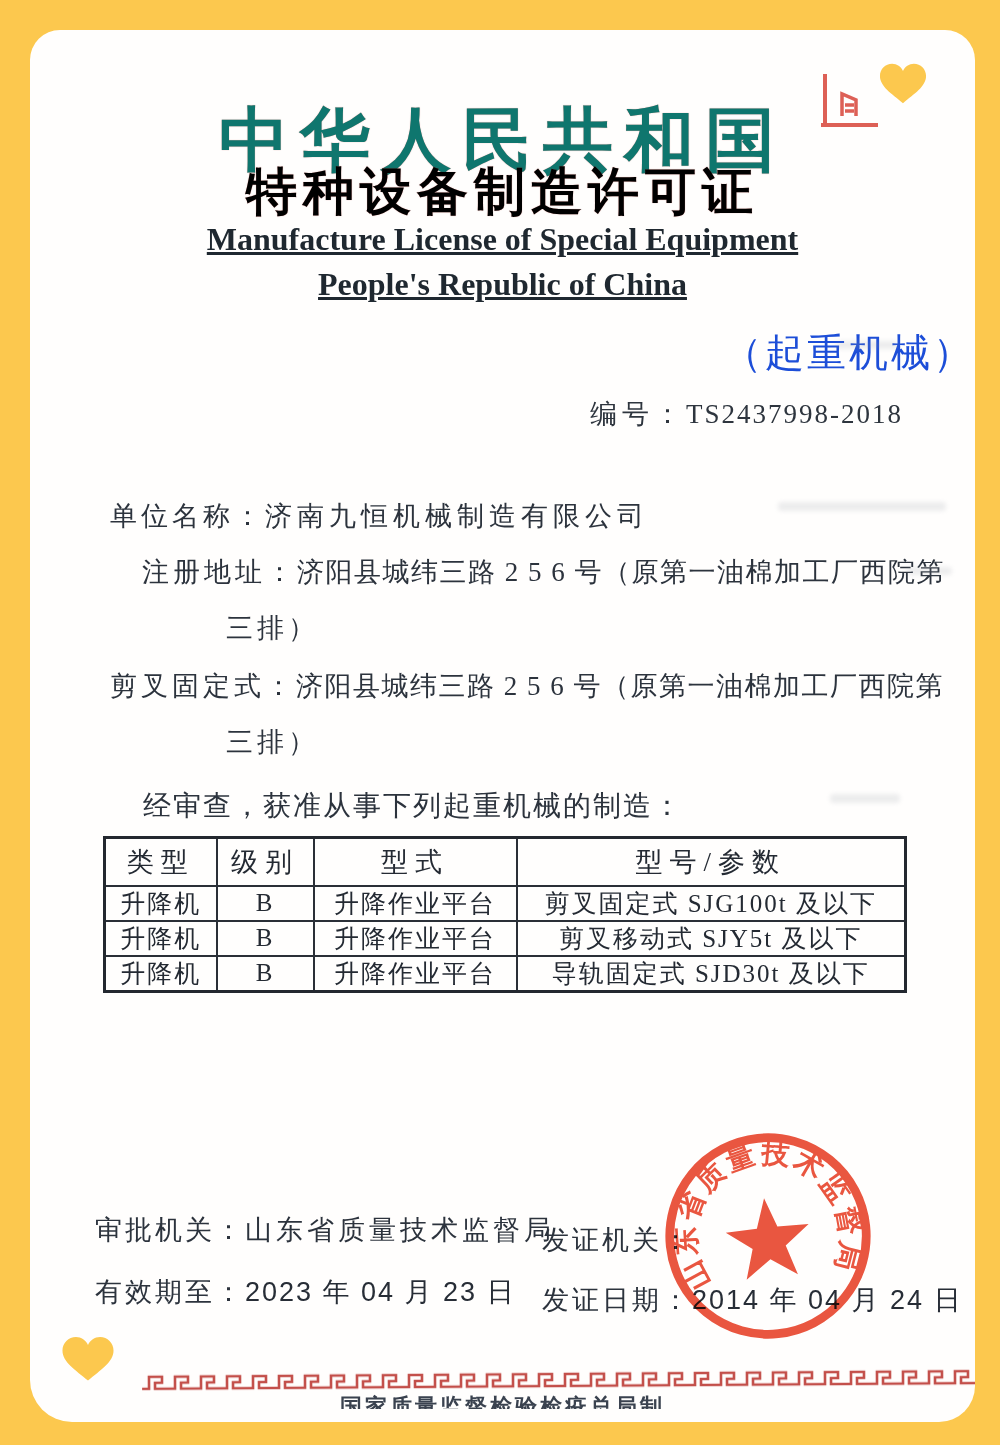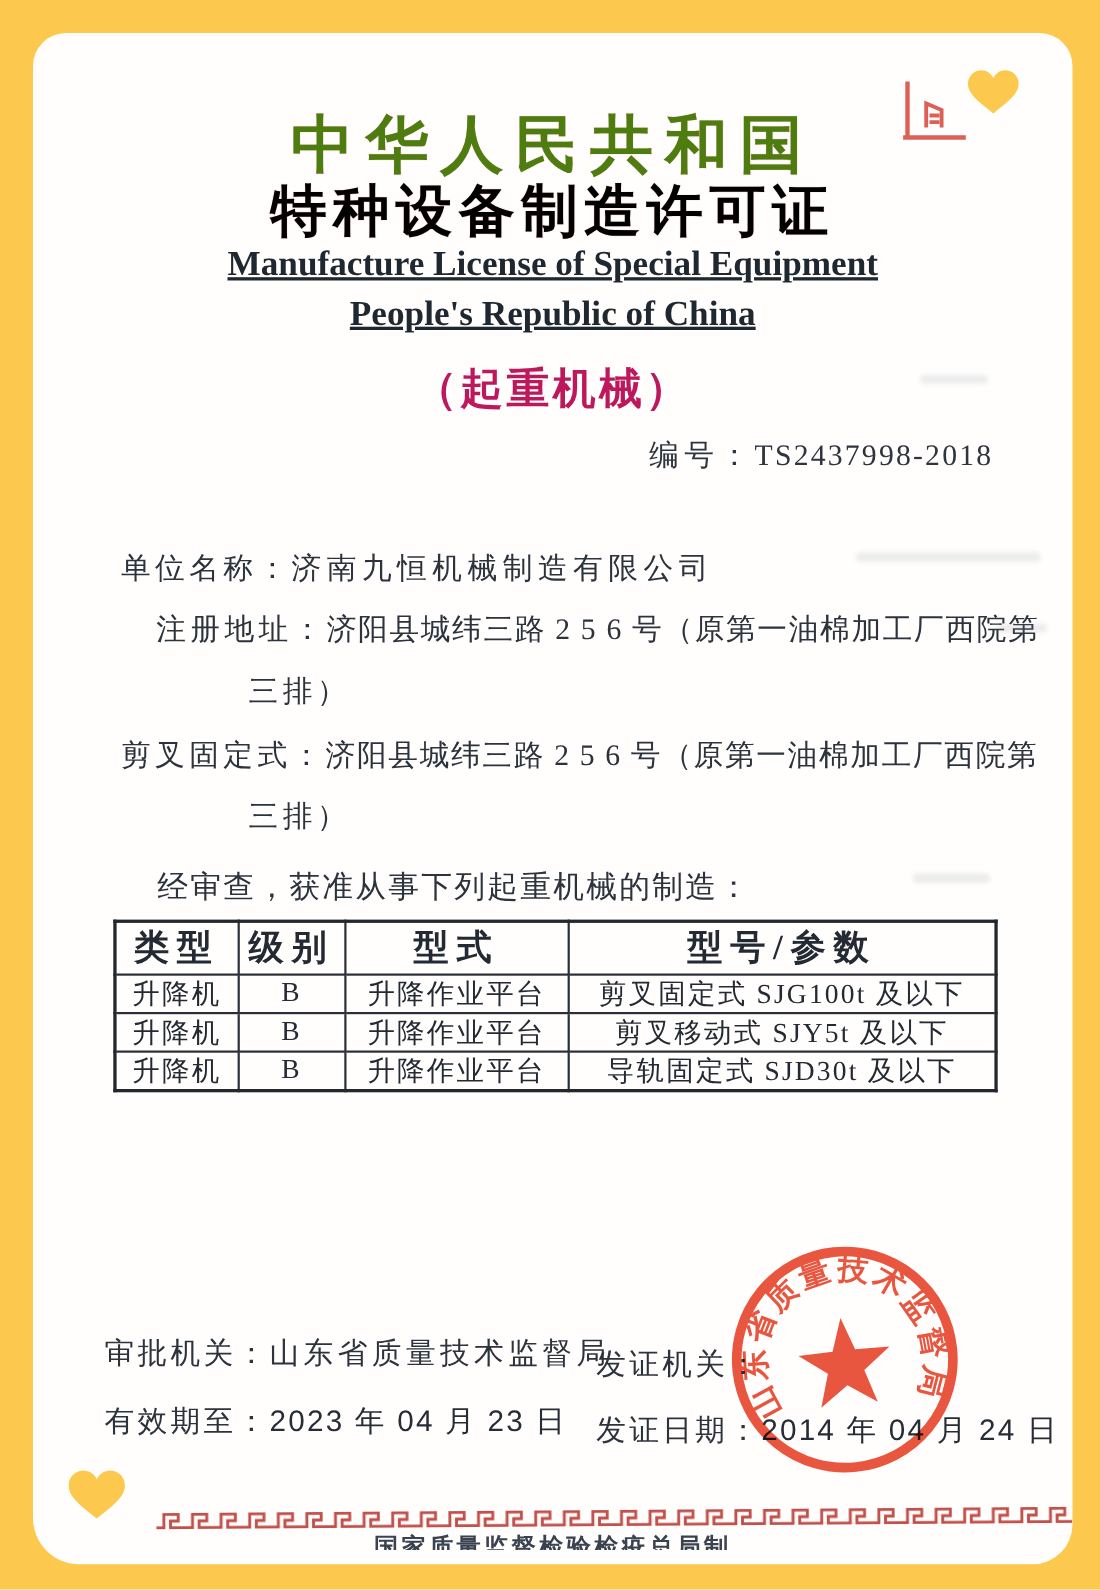--- a/index.html
+++ b/index.html
@@ -16,44 +16,44 @@
     background:#fffefd;
     border-radius:30px 30px 36px 42px;
     overflow:hidden;
   }
   .abs { position:absolute; }
 
   
   .title-cn1 {
     left:0; right:0; top:64px; text-align:center;
     font-family:"Liberation Sans", sans-serif;
-    font-size:57px; font-weight:700; letter-spacing:11px;
-    color:#4d7c0f; text-shadow:0 0 1px rgba(191,52,44,.55);
+    font-size:70px; font-weight:700; letter-spacing:11px;
+    color:#0f766e; text-shadow:0 0 1px rgba(191,52,44,.55);
     white-space:nowrap;
   }
   .title-cn2 {
     left:0; right:0; top:128px; text-align:center;
     font-family:"Liberation Sans", sans-serif;
     font-size:51px; font-weight:700; letter-spacing:6px;
     color:#000000; text-shadow:0 0 1px rgba(191,52,44,.55);
     white-space:nowrap;
   }
   .title-en {
     left:0; right:0; text-align:center;
     font-family:"Liberation Serif", serif;
     font-size:32px; font-weight:700; color:#1f2830;
     white-space:nowrap;
     text-decoration:underline;
   }
   .title-en1 { top:191px; }
   .title-en2 { top:236px; }
   .category {
-    left:0; right:0; top:296px; text-align:center;
-    font-size:39px; font-weight:700; letter-spacing:3px;
-    color:#be185d; white-space:nowrap;
+    left:0; right:0; top:296px; text-align:right;
+    font-size:39px; font-weight:400; letter-spacing:3px;
+    color:#1d4ed8; white-space:nowrap;
   }
   .serial { top:366px; right:72px; font-size:27px; color:#2e353e; white-space:nowrap; }
   .serial .lbl { letter-spacing:5px; }
   .serial .val { letter-spacing:2px; }
 
   
   .line { font-size:27px; color:#2c333d; white-space:nowrap; }
   .line .lbl { letter-spacing:4px; }
   .line .val { letter-spacing:5px; }
   .addr .val { letter-spacing:1.5px; }
@@ -68,21 +68,21 @@
   table.lic {
     position:absolute; left:73px; top:806px; width:801px;
     border-collapse:collapse; table-layout:fixed;
     border:3px solid #23282f;
   }
   table.lic th, table.lic td {
     border:2px solid #2a2f37;
     text-align:center; vertical-align:middle;
     color:#242a33; overflow:hidden; white-space:nowrap;
   }
-  table.lic th { height:48px; font-size:32px; font-weight:700; letter-spacing:7px; }
+  table.lic th { height:48px; font-size:27px; font-weight:400; letter-spacing:7px; }
   table.lic td { height:32px; font-size:25px; letter-spacing:2px; }
   col.c1 { width:112px; } col.c2 { width:97px; }
   col.c3 { width:203px; } col.c4 { width:389px; }
 
   
   .f-line { font-size:27px; color:#2c333d; white-space:nowrap; }
   .f-line .lbl { letter-spacing:3px; }
   .f-line .val { letter-spacing:4px; }
   .f-approve { left:65px; top:1182px; }
   .f-issueorg { left:512px; top:1192px; }

